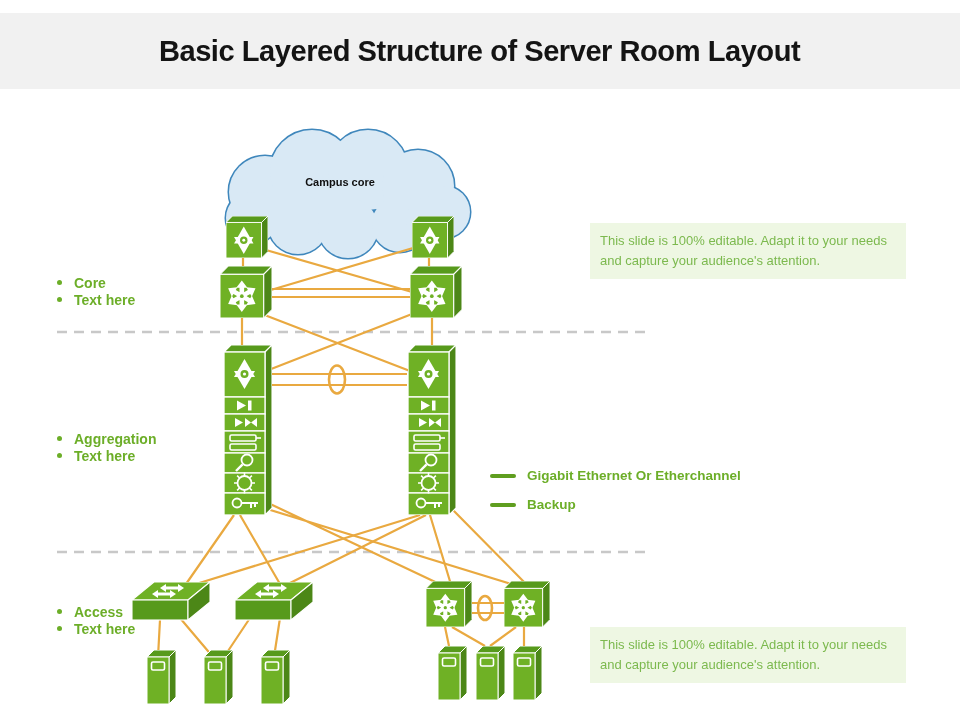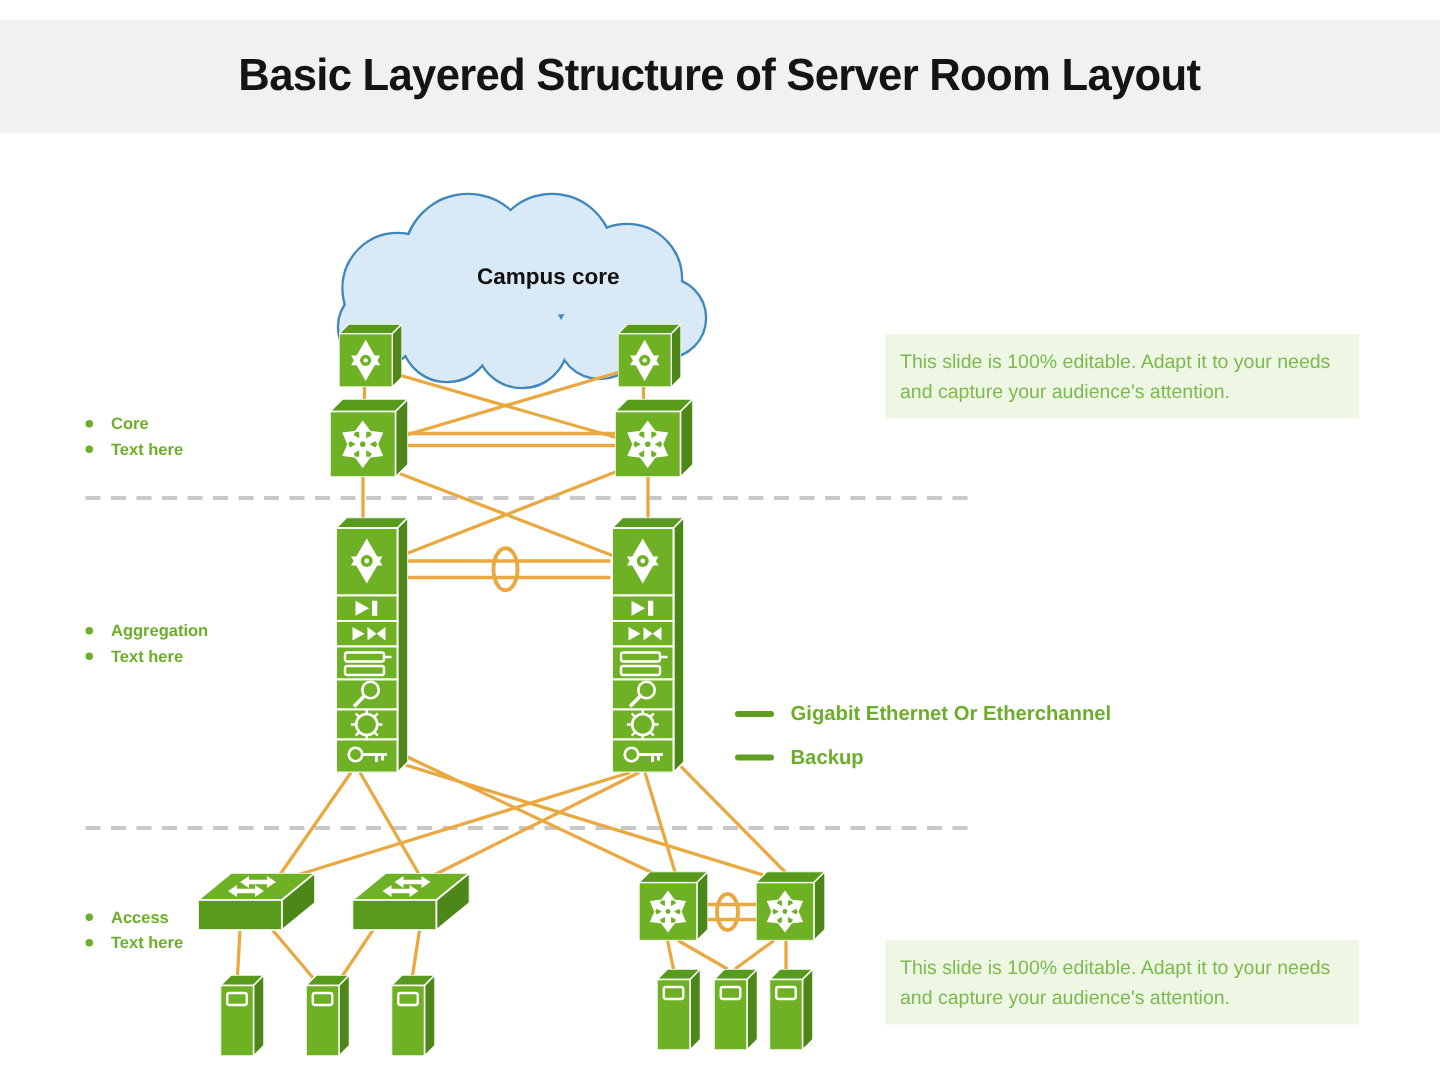--- a/index.html
+++ b/index.html
@@ -5,24 +5,24 @@
   html,body{margin:0;padding:0;background:#ffffff;}
   #slide{position:relative;width:960px;height:720px;background:#ffffff;overflow:hidden;
          font-family:"Liberation Sans", sans-serif;}
   
   #title-band{position:absolute;left:0;top:13px;width:960px;height:76px;background:#f1f1f1;
               display:flex;align-items:center;justify-content:center;}
   #page-title{font-size:30px;font-weight:bold;color:#141414;letter-spacing:-0.5px;transform:scaleX(0.97);}
   
   #diagram{position:absolute;left:0;top:0;width:960px;height:720px;}
   
-  .cloud-label{position:absolute;left:243px;top:176px;width:170px;text-align:right;
-               font-size:15px;font-weight:bold;color:#101010;}
-  
-  .layer-label{position:absolute;left:57px;color:#6cae28;font-weight:bold;font-size:11px;}
+  .cloud-label{position:absolute;left:255px;top:176px;width:170px;text-align:center;
+               font-size:11px;font-weight:bold;color:#101010;}
+  
+  .layer-label{position:absolute;left:57px;color:#6cae28;font-weight:bold;font-size:14px;}
   .layer-label .row{display:flex;align-items:center;height:17px;}
   .bullet{width:5px;height:5px;border-radius:50%;background:#6cae28;margin-right:12px;flex:0 0 auto;}
   
   #legend{position:absolute;left:490px;top:461px;}
   .legend-row{display:flex;align-items:center;height:29px;}
   .legend-swatch{width:26px;height:4px;border-radius:2px;flex:0 0 auto;}
   .legend-label{margin-left:11px;font-size:13.5px;font-weight:bold;color:#6cae28;white-space:nowrap;}
   
   .note{position:absolute;left:590px;width:296px;background:#eef7e3;color:#7cb94e;
         font-size:13px;line-height:1.55;padding:8px 10px;}
@@ -212,21 +212,21 @@
   <div class="layer-label" style="top:274px;">
     <div class="row">
         <span class="bullet"></span>
       <span>Core</span>
       </div>
     <div class="row">
         <span class="bullet"></span>
       <span>Text here</span>
       </div>
   </div>
-  <div class="layer-label" style="top:412px;">
+  <div class="layer-label" style="top:430px;">
     <div class="row">
         <span class="bullet"></span>
       <span>Aggregation</span>
       </div>
     <div class="row">
         <span class="bullet"></span>
       <span>Text here</span>
       </div>
   </div>
   <div class="layer-label" style="top:603px;">

